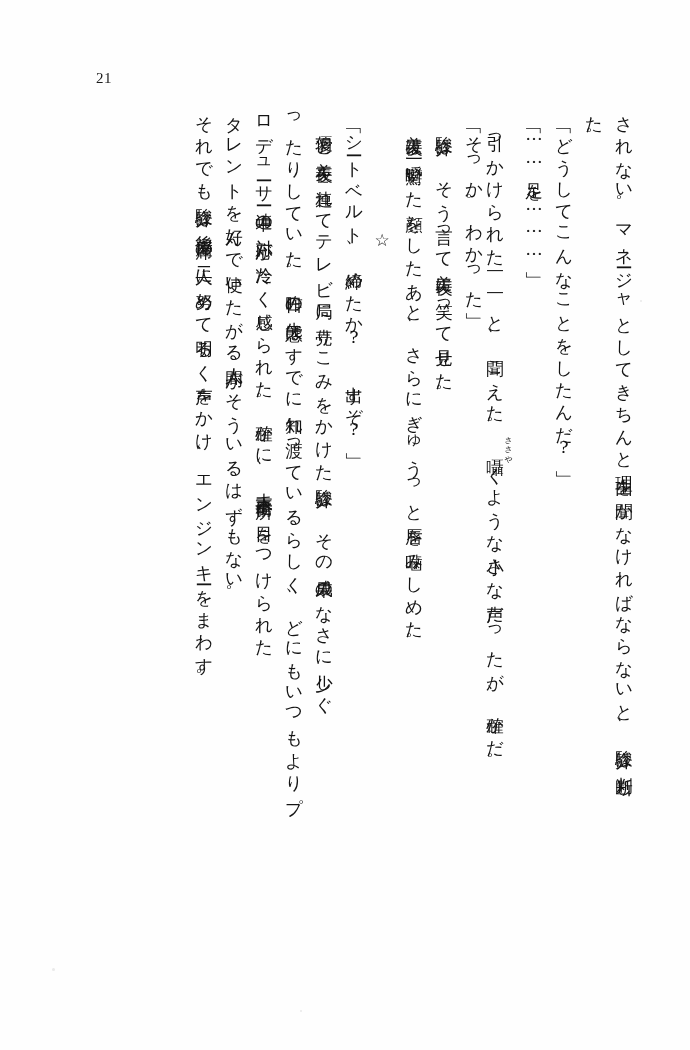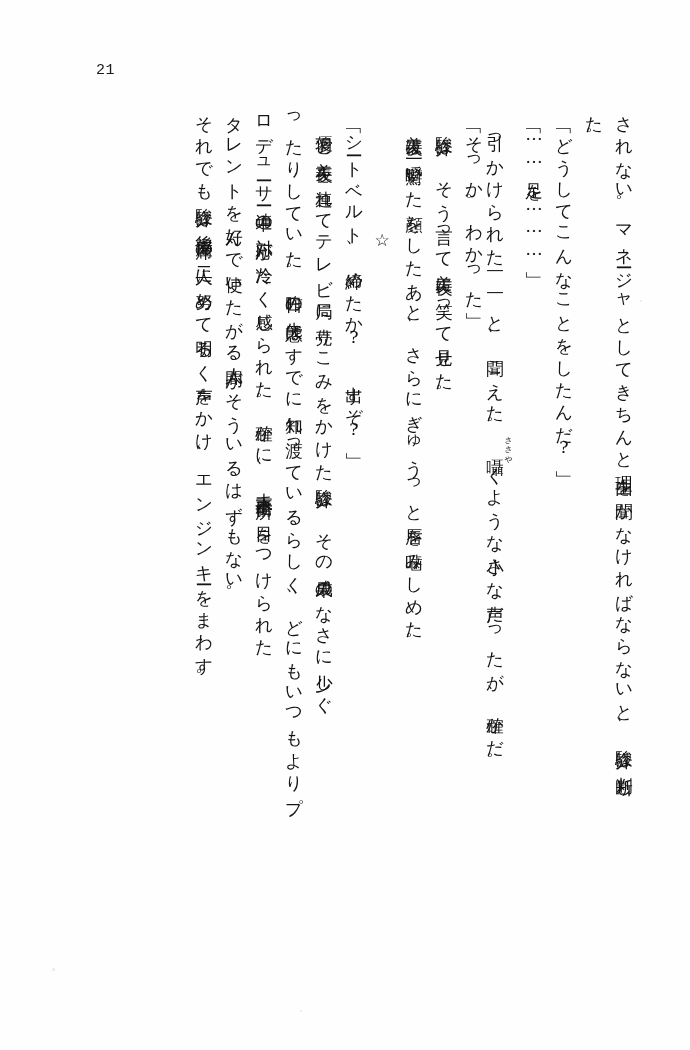--- a/index.html
+++ b/index.html
@@ -22,23 +22,23 @@
     top: 0;
     width: 690px;
     height: 1050px;
     background: #fefefe;
   }
 
   
   #page-number {
     position: absolute;
     left: 96px;
-    top: 62px;
+    top: 70px;
     font-size: 15px;
-    font-family: Liberation Mono, monospace;
+    font-family: Liberation Serif, serif;
     color: #1a1a1a;
     letter-spacing: 0.5px;
   }
 
   
   #text-block {
     position: absolute;
     right: 58px;
     top: 104px;
     height: 852px;

